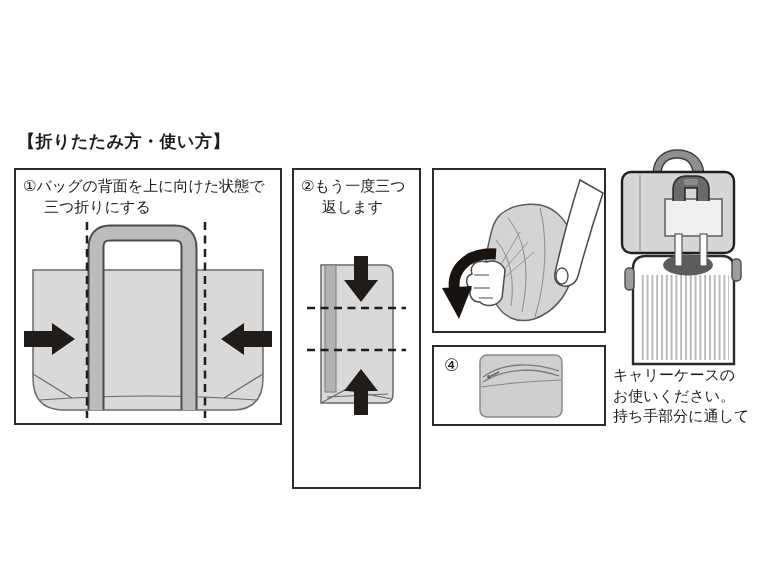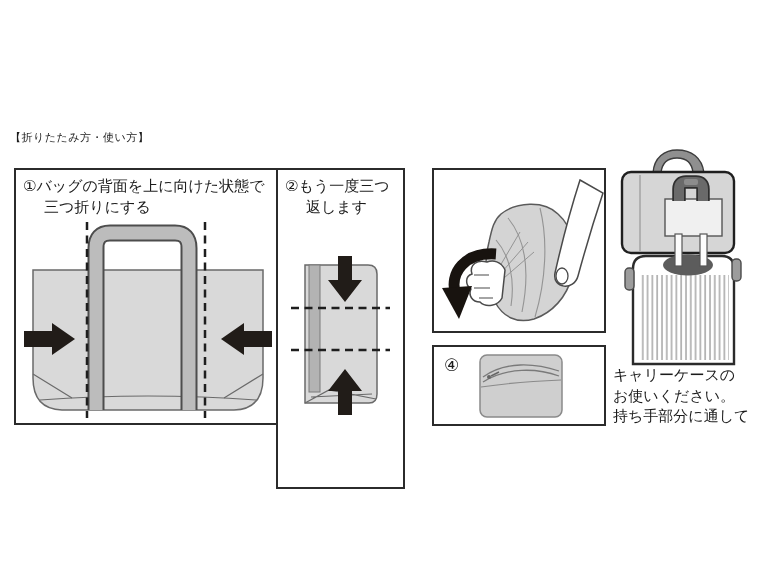--- a/index.html
+++ b/index.html
@@ -3,27 +3,27 @@
 <meta charset="utf-8">
 <style>
   html,body{margin:0;padding:0;background:#ffffff;}
   body{
     width:760px;height:570px;position:relative;overflow:hidden;
     font-family:"DejaVu Sans","Liberation Sans",sans-serif;
     color:#1b1b1b;
   }
   .abs{position:absolute;}
   #page-title{
-    left:10px;top:130px;font-size:11px;font-weight:normal;letter-spacing:.5px;
+    left:18px;top:130px;font-size:17px;font-weight:bold;letter-spacing:.5px;
   }
   .step-box{
     position:absolute;border:2px solid #2b2b2b;background:#ffffff;box-sizing:border-box;
   }
   #box-1{left:14px;top:168px;width:268px;height:257px;}
-  #box-2{left:276px;top:168px;width:129px;height:321px;}
+  #box-2{left:292px;top:168px;width:129px;height:321px;}
   #box-3{left:432px;top:168px;width:174px;height:165px;}
   #box-4{left:432px;top:345px;width:174px;height:81px;}
   .step-text{
     position:absolute;left:7px;top:6px;font-size:15px;line-height:20.5px;
     font-weight:500;white-space:nowrap;z-index:2;
   }
   .step-text .ind{margin-left:21px;}
   .illus{position:absolute;left:0;top:0;z-index:1;}
   #step4-num{position:absolute;left:10px;top:8px;font-size:17px;z-index:2;}
   #suitcase-illustration{left:612px;top:148px;}

